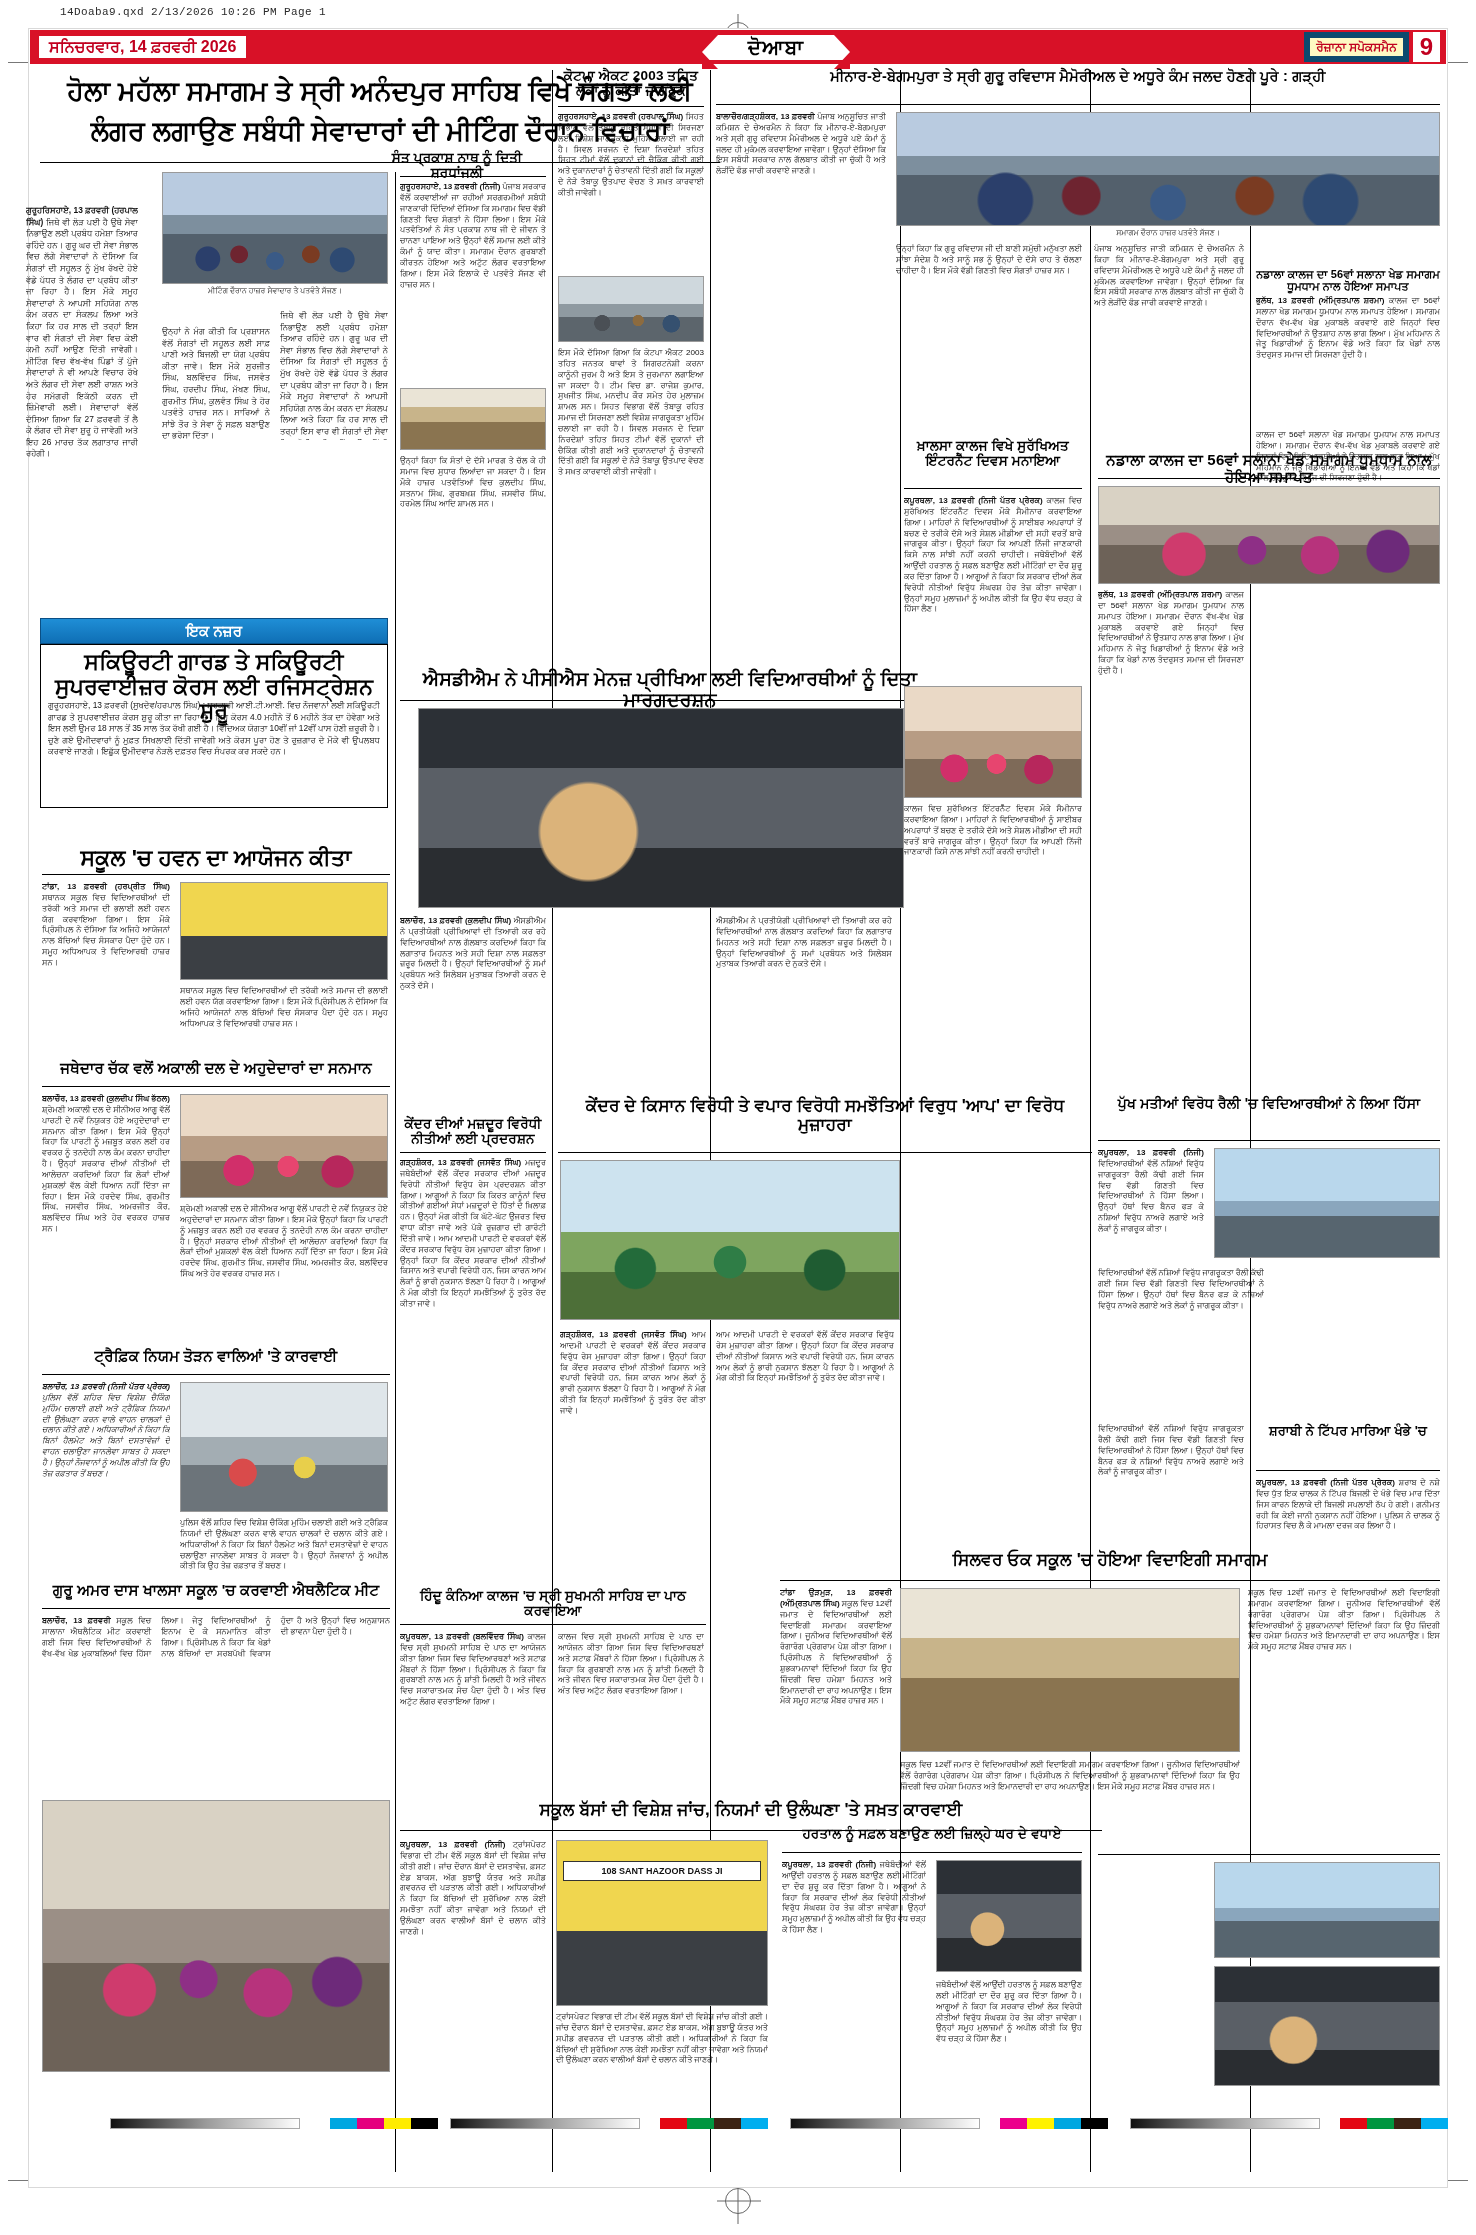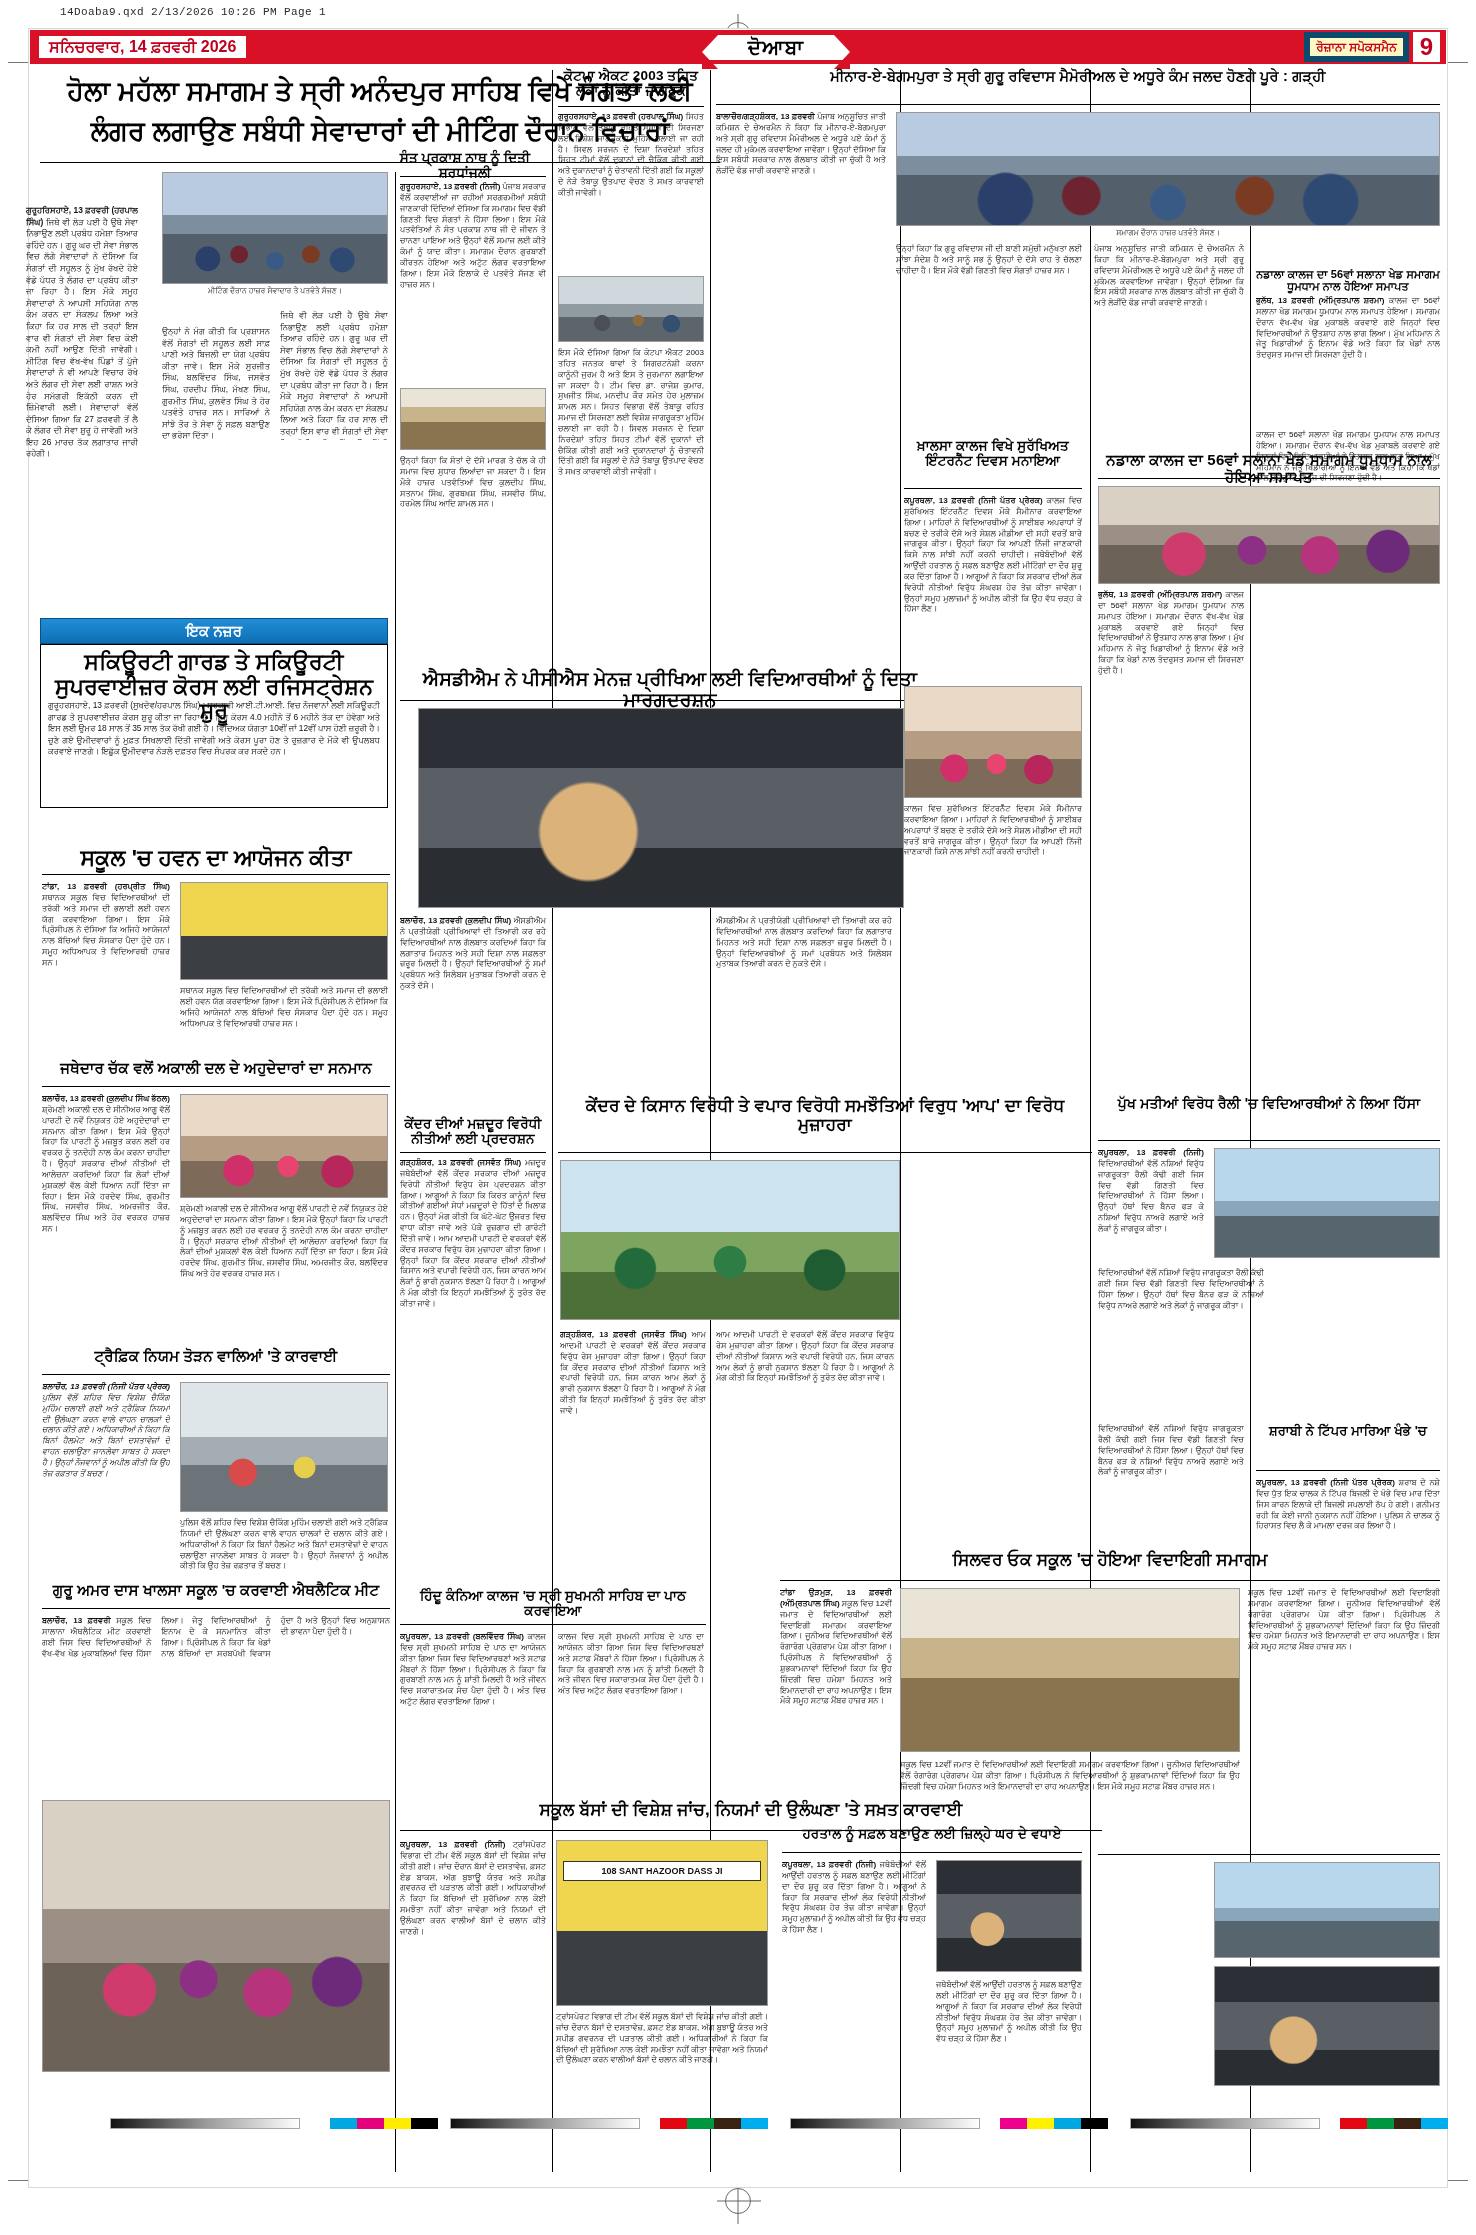--- a/index.html
+++ b/index.html
@@ -171,21 +171,21 @@
   </div>
   <div class="cap" style="left:162px;top:286px;width:226px;">ਮੀਟਿੰਗ ਦੌਰਾਨ ਹਾਜ਼ਰ ਸੇਵਾਦਾਰ ਤੇ ਪਤਵੰਤੇ ਸੱਜਣ।</div>
 
   <div class="body" style="left:162px;top:326px;width:108px;height:130px;">
     <span>ਉਨ੍ਹਾਂ ਨੇ ਮੰਗ ਕੀਤੀ ਕਿ ਪ੍ਰਸ਼ਾਸਨ ਵੱਲੋਂ ਸੰਗਤਾਂ ਦੀ ਸਹੂਲਤ ਲਈ ਸਾਫ਼ ਪਾਣੀ ਅਤੇ ਬਿਜਲੀ ਦਾ ਯੋਗ ਪ੍ਰਬੰਧ ਕੀਤਾ ਜਾਵੇ। ਇਸ ਮੌਕੇ ਸੁਰਜੀਤ ਸਿੰਘ, ਬਲਵਿੰਦਰ ਸਿੰਘ, ਜਸਵੰਤ ਸਿੰਘ, ਹਰਦੀਪ ਸਿੰਘ, ਮੱਖਣ ਸਿੰਘ, ਗੁਰਮੀਤ ਸਿੰਘ, ਕੁਲਵੰਤ ਸਿੰਘ ਤੇ ਹੋਰ ਪਤਵੰਤੇ ਹਾਜ਼ਰ ਸਨ। ਸਾਰਿਆਂ ਨੇ ਸਾਂਝੇ ਤੌਰ ਤੇ ਸੇਵਾ ਨੂੰ ਸਫ਼ਲ ਬਣਾਉਣ ਦਾ ਭਰੋਸਾ ਦਿੱਤਾ।</span>
   </div>
   <div class="body" style="left:280px;top:310px;width:108px;height:130px;">
     <span>ਜਿਥੇ ਵੀ ਲੋੜ ਪਈ ਹੈ ਉਥੇ ਸੇਵਾ ਨਿਭਾਉਣ ਲਈ ਪ੍ਰਬੰਧ ਹਮੇਸ਼ਾ ਤਿਆਰ ਰਹਿੰਦੇ ਹਨ। ਗੁਰੂ ਘਰ ਦੀ ਸੇਵਾ ਸੰਭਾਲ ਵਿਚ ਲੱਗੇ ਸੇਵਾਦਾਰਾਂ ਨੇ ਦੱਸਿਆ ਕਿ ਸੰਗਤਾਂ ਦੀ ਸਹੂਲਤ ਨੂੰ ਮੁੱਖ ਰੱਖਦੇ ਹੋਏ ਵੱਡੇ ਪੱਧਰ ਤੇ ਲੰਗਰ ਦਾ ਪ੍ਰਬੰਧ ਕੀਤਾ ਜਾ ਰਿਹਾ ਹੈ। ਇਸ ਮੌਕੇ ਸਮੂਹ ਸੇਵਾਦਾਰਾਂ ਨੇ ਆਪਸੀ ਸਹਿਯੋਗ ਨਾਲ ਕੰਮ ਕਰਨ ਦਾ ਸੰਕਲਪ ਲਿਆ ਅਤੇ ਕਿਹਾ ਕਿ ਹਰ ਸਾਲ ਦੀ ਤਰ੍ਹਾਂ ਇਸ ਵਾਰ ਵੀ ਸੰਗਤਾਂ ਦੀ ਸੇਵਾ ਵਿਚ ਕੋਈ ਕਮੀ ਨਹੀਂ ਆਉਣ ਦਿੱਤੀ ਜਾਵੇਗੀ। ਮੀਟਿੰਗ ਵਿਚ ਵੱਖ-ਵੱਖ ਪਿੰਡਾਂ ਤੋਂ ਪੁੱਜੇ ਸੇਵਾਦਾਰਾਂ ਨੇ ਵੀ ਆਪਣੇ ਵਿਚਾਰ ਰੱਖੇ ਅਤੇ ਲੰਗਰ ਦੀ ਸੇਵਾ ਲਈ ਰਾਸ਼ਨ ਅਤੇ ਹੋਰ ਸਮੱਗਰੀ ਇਕੱਠੀ ਕਰਨ ਦੀ ਜ਼ਿੰਮੇਵਾਰੀ ਲਈ। ਸੇਵਾਦਾਰਾਂ ਵੱਲੋਂ ਦੱਸਿਆ ਗਿਆ ਕਿ 27 ਫ਼ਰਵਰੀ ਤੋਂ ਲੈ ਕੇ ਲੰਗਰ ਦੀ ਸੇਵਾ ਸ਼ੁਰੂ ਹੋ ਜਾਵੇਗੀ ਅਤੇ ਇਹ 26 ਮਾਰਚ ਤੱਕ ਲਗਾਤਾਰ ਜਾਰੀ ਰਹੇਗੀ।</span>
   </div>
 
-  <div class="hl sml" style="left:392px;top:150px;width:146px;">ਸੰਤ ਪ੍ਰਕਾਸ਼ ਨਾਥ ਨੂੰ ਦਿਤੀ ਸ਼ਰਧਾਂਜਲੀ</div>
+  <div class="hl sml" style="left:384px;top:150px;width:146px;">ਸੰਤ ਪ੍ਰਕਾਸ਼ ਨਾਥ ਨੂੰ ਦਿਤੀ ਸ਼ਰਧਾਂਜਲੀ</div>
   <div class="hrule" style="left:400px;top:176px;width:146px;"></div>
   <div class="body dense" style="left:400px;top:182px;width:146px;height:200px;">
     <span class="dateline">ਗੁਰੂਹਰਸਹਾਏ, 13 ਫ਼ਰਵਰੀ (ਨਿਜੀ)</span>
     <span>ਪੰਜਾਬ ਸਰਕਾਰ ਵੱਲੋਂ ਕਰਵਾਈਆਂ ਜਾ ਰਹੀਆਂ ਸਰਗਰਮੀਆਂ ਸਬੰਧੀ ਜਾਣਕਾਰੀ ਦਿੰਦਿਆਂ ਦੱਸਿਆ ਕਿ ਸਮਾਗਮ ਵਿਚ ਵੱਡੀ ਗਿਣਤੀ ਵਿਚ ਸੰਗਤਾਂ ਨੇ ਹਿੱਸਾ ਲਿਆ। ਇਸ ਮੌਕੇ ਪਤਵੰਤਿਆਂ ਨੇ ਸੰਤ ਪ੍ਰਕਾਸ਼ ਨਾਥ ਜੀ ਦੇ ਜੀਵਨ ਤੇ ਚਾਨਣਾ ਪਾਇਆ ਅਤੇ ਉਨ੍ਹਾਂ ਵੱਲੋਂ ਸਮਾਜ ਲਈ ਕੀਤੇ ਕੰਮਾਂ ਨੂੰ ਯਾਦ ਕੀਤਾ। ਸਮਾਗਮ ਦੌਰਾਨ ਗੁਰਬਾਣੀ ਕੀਰਤਨ ਹੋਇਆ ਅਤੇ ਅਟੁੱਟ ਲੰਗਰ ਵਰਤਾਇਆ ਗਿਆ। ਇਸ ਮੌਕੇ ਇਲਾਕੇ ਦੇ ਪਤਵੰਤੇ ਸੱਜਣ ਵੀ ਹਾਜ਼ਰ ਸਨ।</span>
   </div>
   <div class="photo" style="left:400px;top:388px;width:146px;height:62px;">
     <div class="sky scene-e"></div>
   </div>
   <div class="body dense" style="left:400px;top:456px;width:146px;height:180px;">
     <span>ਉਨ੍ਹਾਂ ਕਿਹਾ ਕਿ ਸੰਤਾਂ ਦੇ ਦੱਸੇ ਮਾਰਗ ਤੇ ਚੱਲ ਕੇ ਹੀ ਸਮਾਜ ਵਿਚ ਸੁਧਾਰ ਲਿਆਂਦਾ ਜਾ ਸਕਦਾ ਹੈ। ਇਸ ਮੌਕੇ ਹਾਜ਼ਰ ਪਤਵੰਤਿਆਂ ਵਿਚ ਕੁਲਦੀਪ ਸਿੰਘ, ਸਤਨਾਮ ਸਿੰਘ, ਗੁਰਬਖ਼ਸ਼ ਸਿੰਘ, ਜਸਵੀਰ ਸਿੰਘ, ਹਰਮੇਲ ਸਿੰਘ ਆਦਿ ਸ਼ਾਮਲ ਸਨ।</span>

